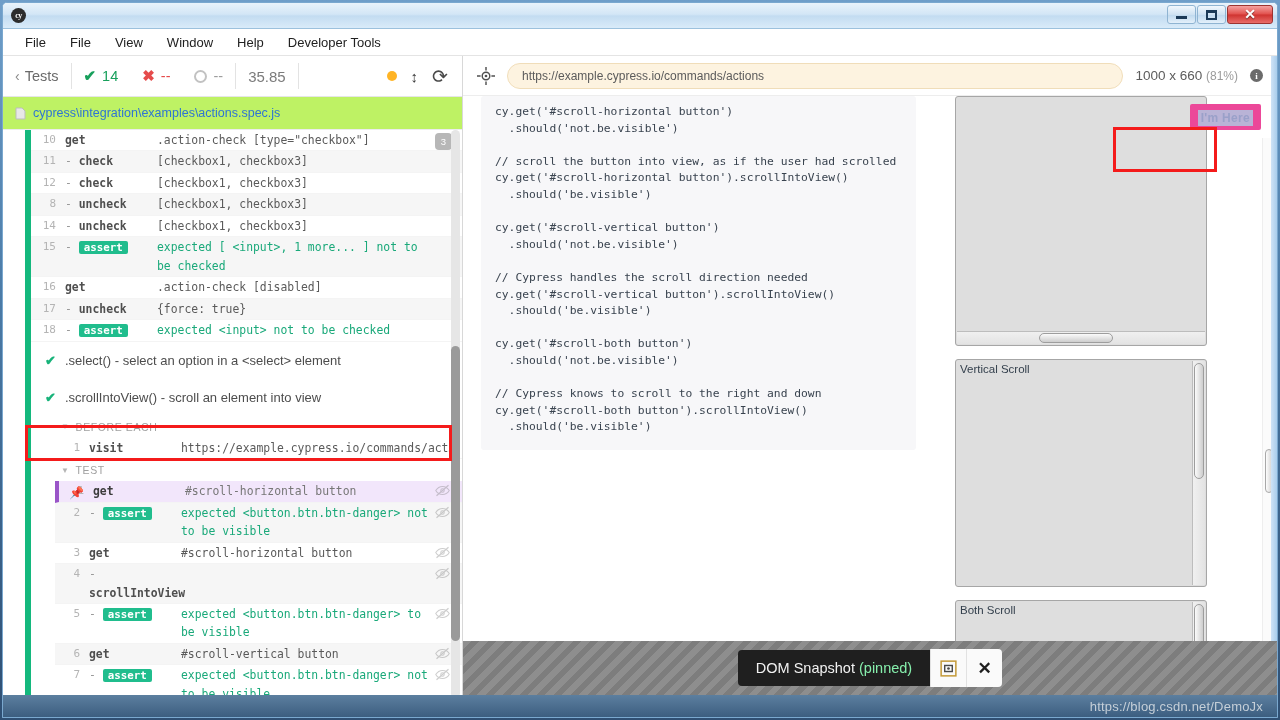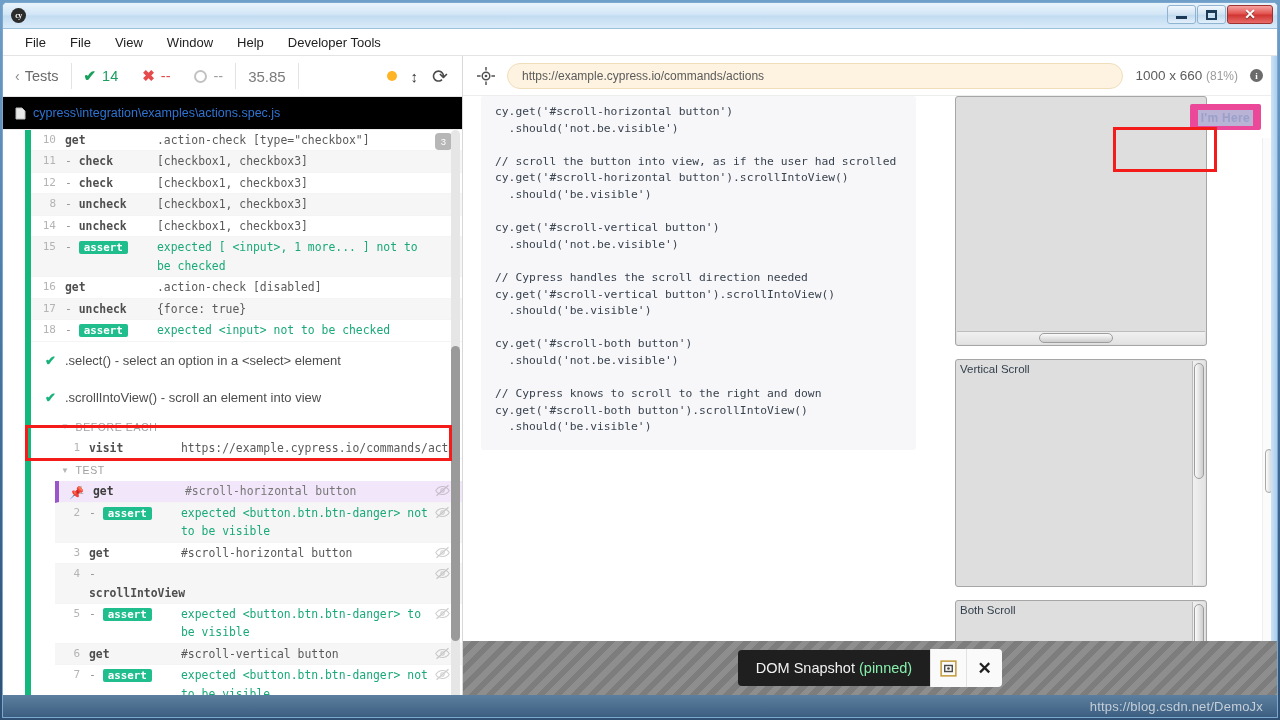--- a/index.html
+++ b/index.html
@@ -78,21 +78,21 @@
   .stat .s-fail-icon { color:#e54b4b; font-size:15px; font-weight:bold; }
   .stat .s-fail-num { color:#e54b4b; }
   .ring { width:13px;height:13px;border:2px solid #c2c2c2;border-radius:50%; }
   .stat .s-pend-num { color:#9e9e9e; }
   #stat-dur { color:#7b7b7b; font-size:15px; }
   #rh-controls { margin-left:auto; display:flex; align-items:center; gap:14px; padding-right:14px; }
   .dot-orange { width:10px;height:10px;border-radius:50%;background:#ffb425; }
 
   #spec-bar {
     height:33px; display:flex; align-items:center; gap:7px; padding-left:12px;
-    background:#000000; border-bottom:1px solid #ececec; flex:0 0 33px;
+    background:#bef264; border-bottom:1px solid #ececec; flex:0 0 33px;
   }
   #spec-bar .spec-name { color:#2e74d3; font-size:12.5px; }
 
   
   #cmdlog { position:relative; flex:1 1 auto; overflow:hidden; background:#fff; }
   #green-bar { position:absolute; left:22px; top:0; width:6px; height:100%; background:#14b87d; }
   #log-scroll { position:absolute; left:0; top:0; right:0; bottom:0; padding-left:28px; }
 
   .cmd {
     display:flex; align-items:flex-start; font-family:"DejaVu Sans Mono", monospace;

